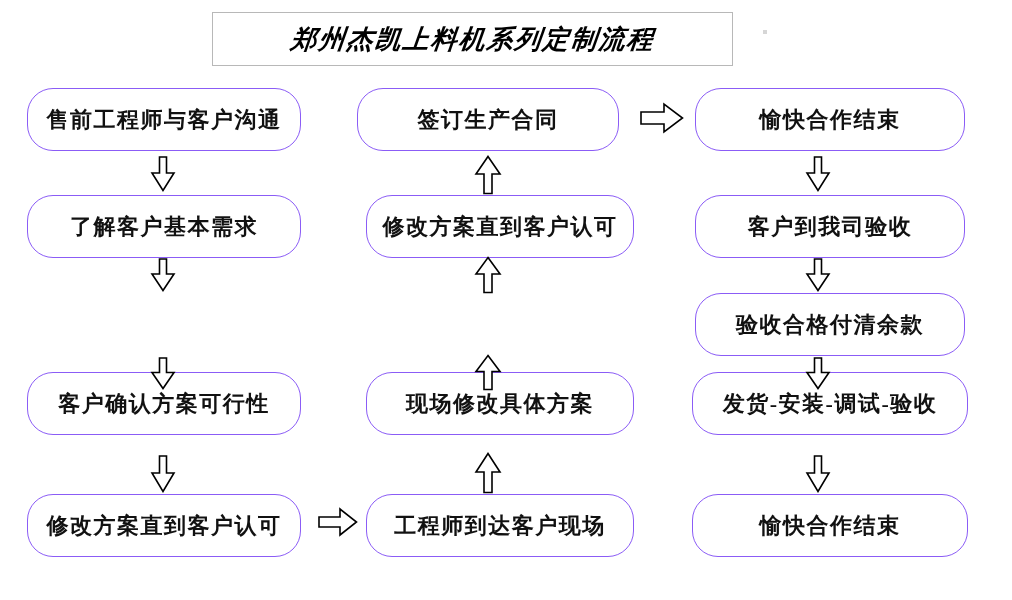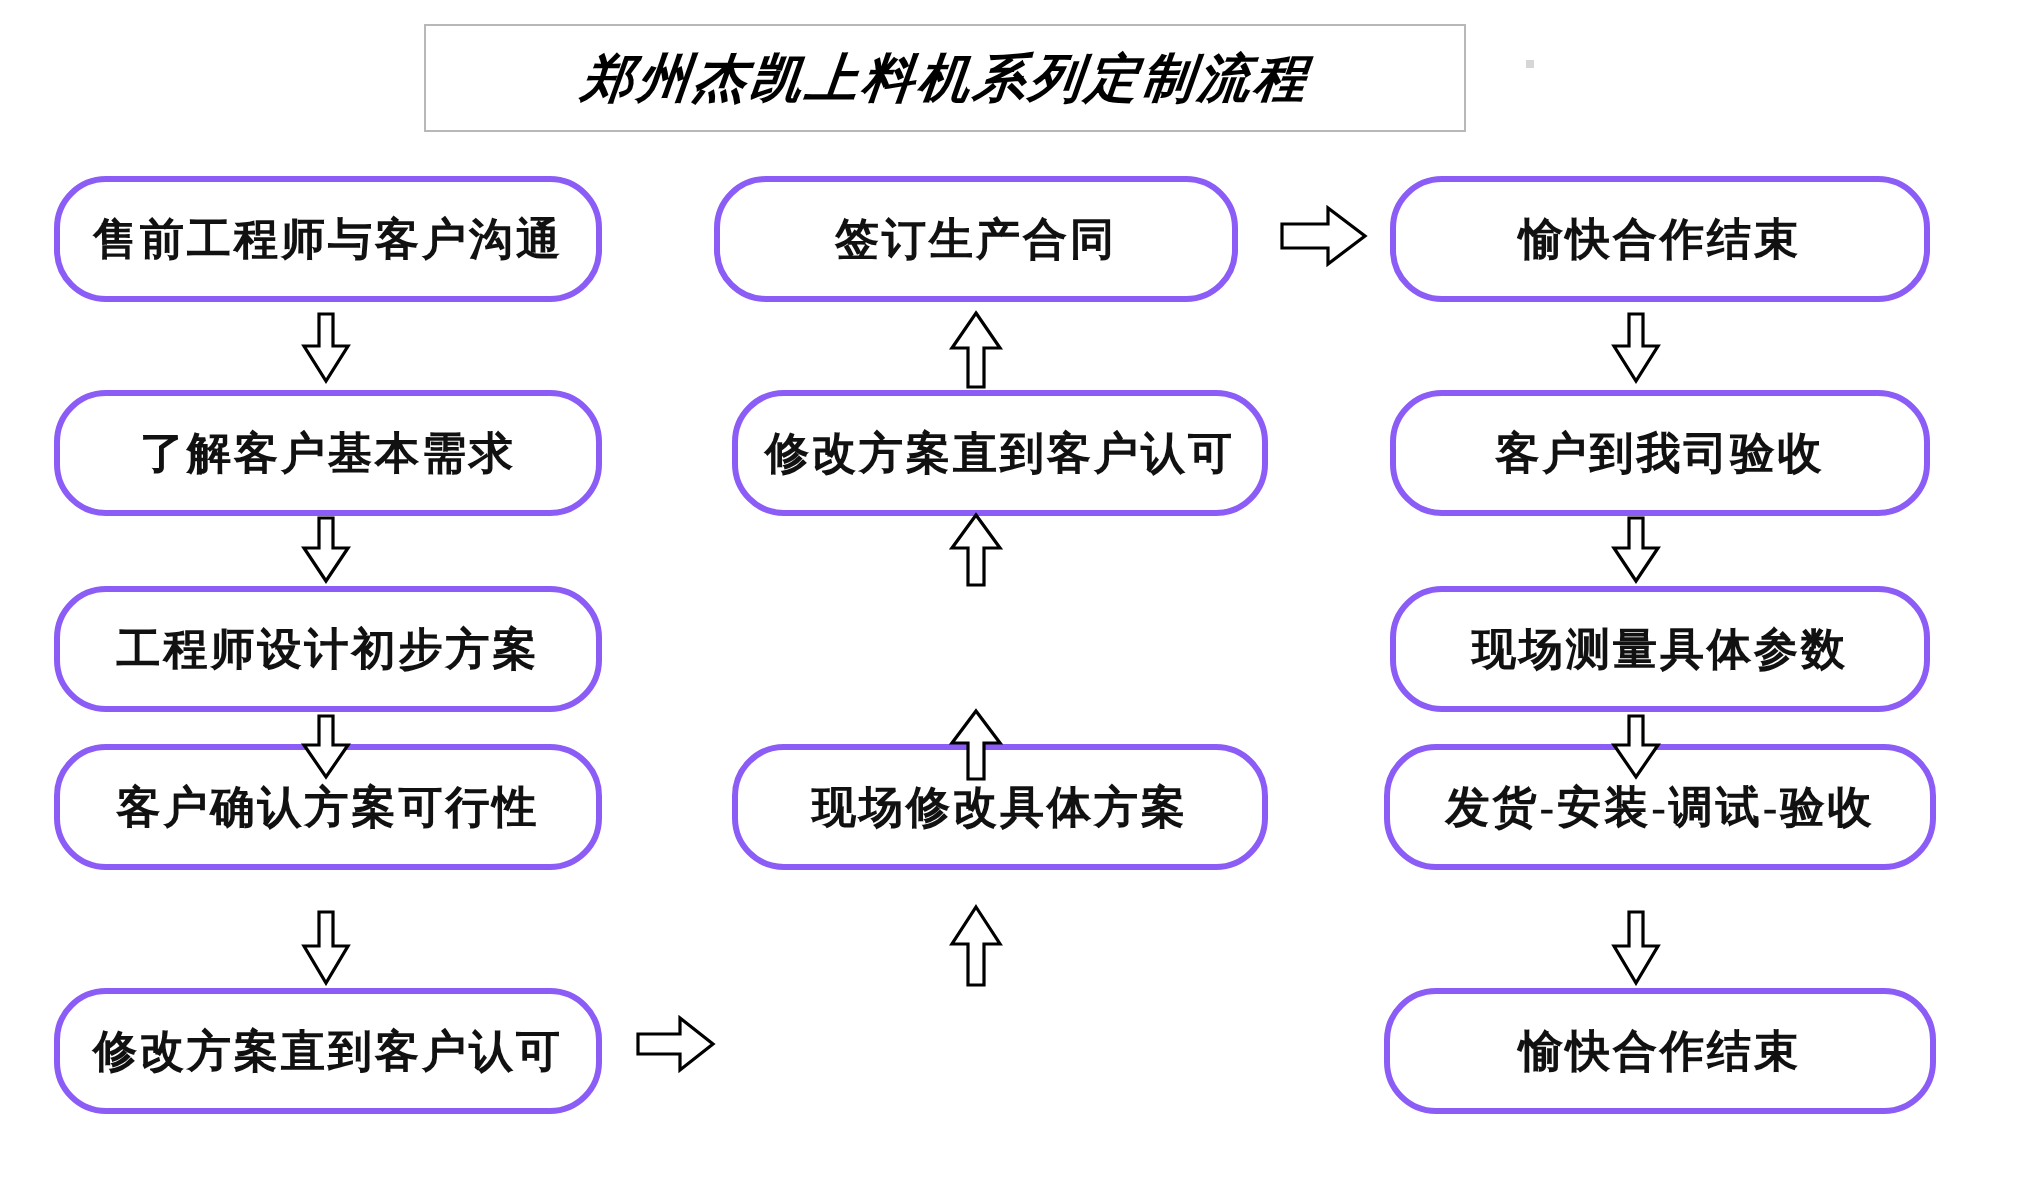--- a/index.html
+++ b/index.html
@@ -49,21 +49,21 @@
     top: 30px;
     width: 4px;
     height: 4px;
     background: #d6d6d6;
   }
 
   
   .node {
     position: absolute;
     box-sizing: border-box;
-    border: 3px solid #8b5cf6;
+    border: 1px solid #8b5cf6;
     border-radius: 26px;
     background: #ffffff;
     display: flex;
     align-items: center;
     justify-content: center;
     height: 63px;
   }
   .node-label {
     font-family: "Liberation Serif", "DejaVu Serif", serif;
     font-size: 22px;
@@ -110,23 +110,20 @@
     <span class="title-text">郑州杰凯上料机系列定制流程</span>
   </div>
   <div class="title-speck"></div>
 
   <div class="node col1 r1">
     <span class="node-label">售前工程师与客户沟通</span>
   </div>
   <div class="node col1 r2">
     <span class="node-label">了解客户基本需求</span>
   </div>
-  <div class="node col1 r3">
-    <span class="node-label">工程师设计初步方案</span>
-  </div>
   <div class="node col1 r4">
     <span class="node-label">客户确认方案可行性</span>
   </div>
   <div class="node col1 r5">
     <span class="node-label">修改方案直到客户认可</span>
   </div>
 
   <div class="arrow" style="left:150px; top:156px;">
     <svg width="26" height="36" viewBox="0 0 26 36">
       <path d="M9.5 1 L16.5 1 L16.5 17 L24 17 L13 34.5 L2 17 L9.5 17 Z"></path>
@@ -156,20 +153,23 @@
 
   <div class="node col2 r1">
     <span class="node-label">签订生产合同</span>
   </div>
   <div class="node col2 wide r2">
     <span class="node-label">修改方案直到客户认可</span>
   </div>
   <div class="node col2 wide r4">
     <span class="node-label">现场修改具体方案</span>
   </div>
+  <div class="node col2 wide r5">
+    <span class="node-label">工程师到达客户现场</span>
+  </div>
 
   <div class="arrow" style="left:474px; top:155px;">
     <svg width="28" height="40" viewBox="0 0 28 40">
       <path d="M14 1.5 L26 19 L18 19 L18 38.5 L10 38.5 L10 19 L2 19 Z"></path>
     </svg>
   </div>
   <div class="arrow" style="left:474px; top:256px;">
     <svg width="28" height="38" viewBox="0 0 28 38">
       <path d="M14 1.5 L26 18 L18 18 L18 36.5 L10 36.5 L10 18 L2 18 Z"></path>
     </svg>
@@ -191,21 +191,21 @@
     </svg>
   </div>
 
   <div class="node col3 r1">
     <span class="node-label">愉快合作结束</span>
   </div>
   <div class="node col3 r2">
     <span class="node-label">客户到我司验收</span>
   </div>
   <div class="node col3 r3">
-    <span class="node-label">现场测量具体参数</span>
+    <span class="node-label">验收合格付清余款</span>
   </div>
   <div class="node col3 wide r4">
     <span class="node-label">发货-安装-调试-验收</span>
   </div>
   <div class="node col3 wide r5">
     <span class="node-label">愉快合作结束</span>
   </div>
 
   <div class="arrow" style="left:805px; top:156px;">
     <svg width="26" height="36" viewBox="0 0 26 36">

